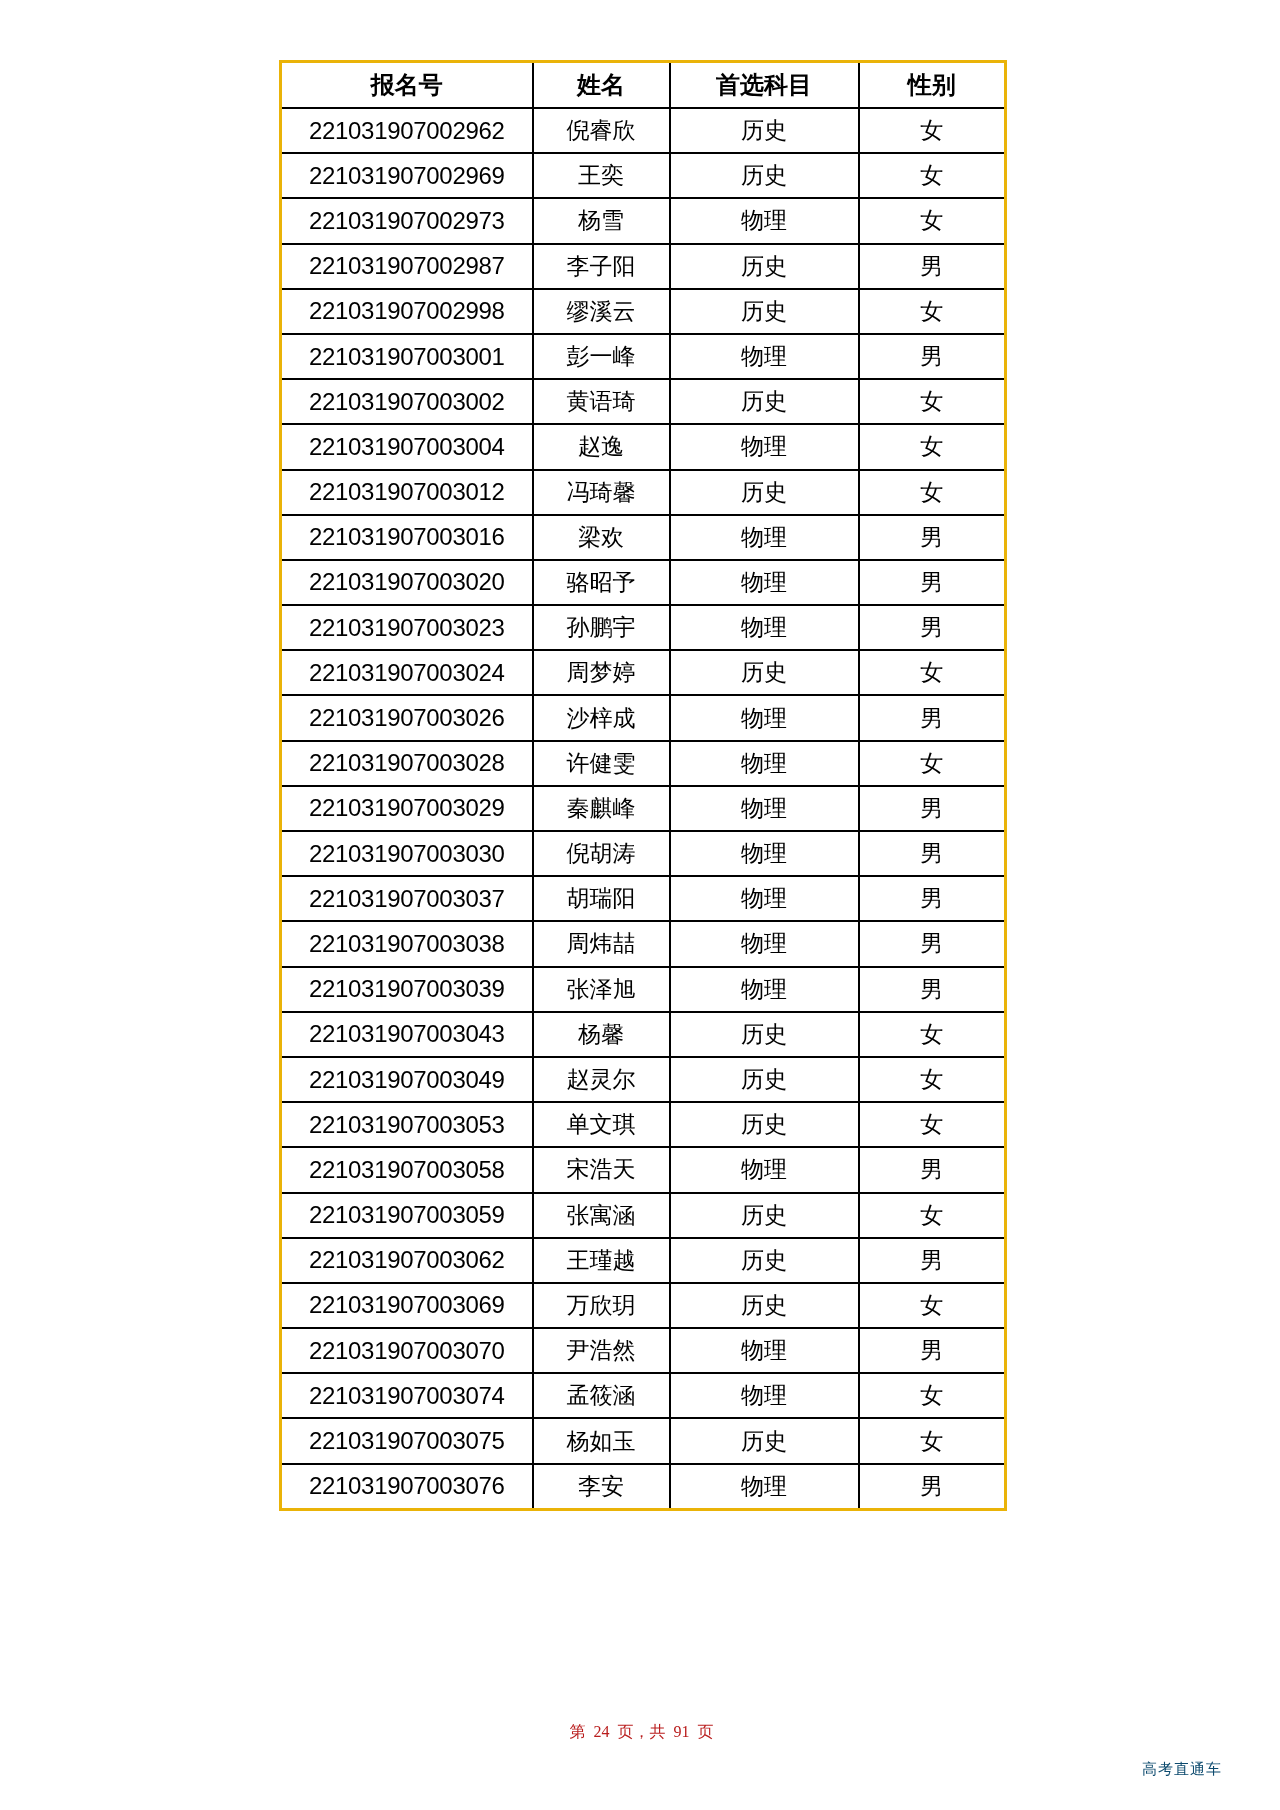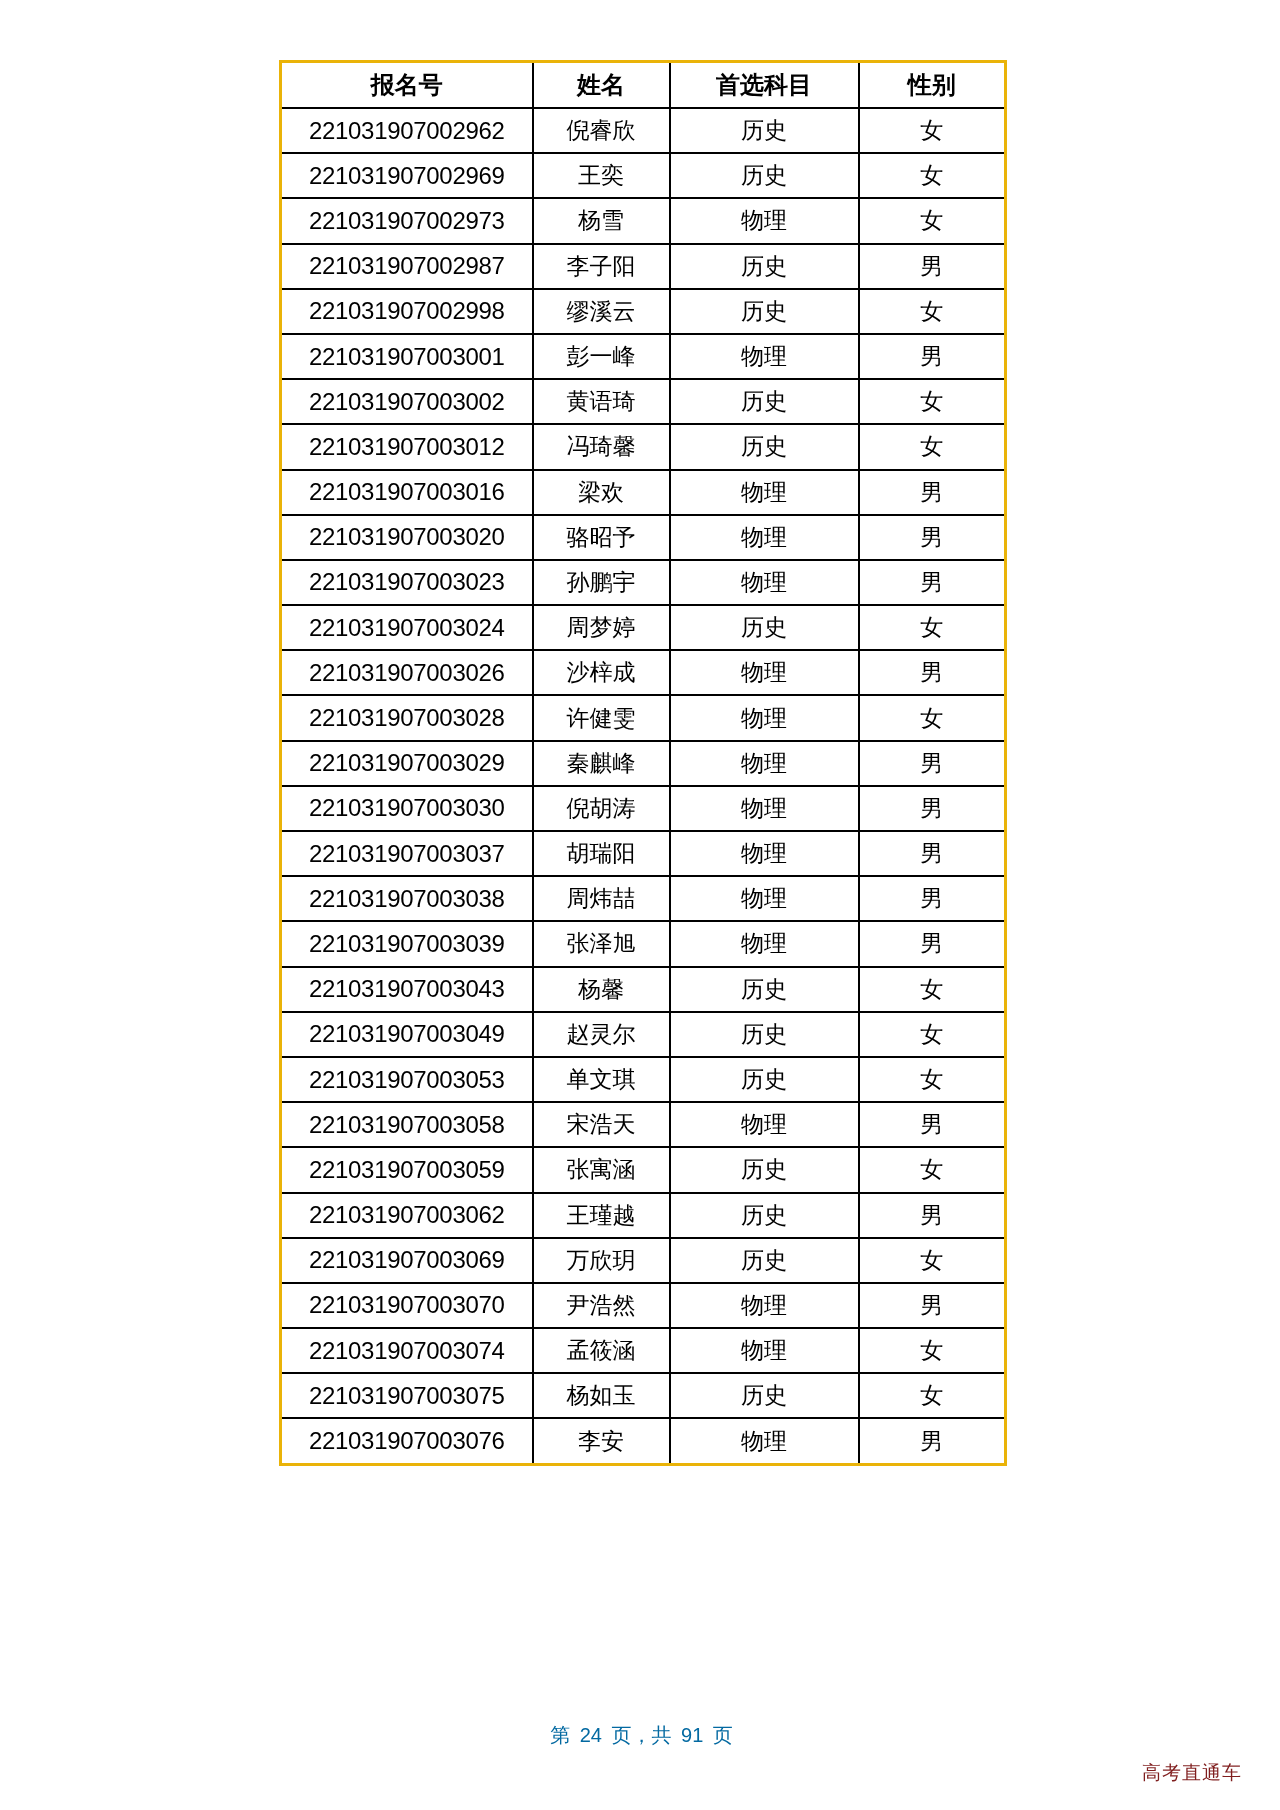--- a/index.html
+++ b/index.html
@@ -50,32 +50,32 @@
     .roster-table td.cjk-cell {
       font-family: "DejaVu Serif", serif;
       font-size: 23px;
     }
     .page-footer {
       position: absolute;
       left: 279px;
       width: 725px;
       top: 1722px;
       text-align: center;
-      font-family: Liberation Sans, sans-serif;
-      font-size: 20px;
-      color: #0369a1;
+      font-family: Liberation Serif, serif;
+      font-size: 16px;
+      color: #b91c1c;
       word-spacing: 4px;
     }
     .watermark {
       position: absolute;
       left: 1142px;
       top: 1760px;
       font-family: "DejaVu Sans", sans-serif;
-      font-size: 19px;
-      color: #7f1d1d;
+      font-size: 15px;
+      color: #0c4a6e;
       letter-spacing: 1px;
     }
   </style>
 </head>
 <body>
 
 <table class="roster-table">
   <colgroup>
     <col class="c-id">
       <col class="c-name">
@@ -127,20 +127,26 @@
         <td class="cjk-cell">物理</td>
         <td class="cjk-cell">男</td>
       </tr>
       <tr>
         <td class="id-cell">221031907003002</td>
         <td class="cjk-cell">黄语琦</td>
         <td class="cjk-cell">历史</td>
         <td class="cjk-cell">女</td>
       </tr>
       <tr>
+        <td class="id-cell">221031907003004</td>
+        <td class="cjk-cell">赵逸</td>
+        <td class="cjk-cell">物理</td>
+        <td class="cjk-cell">女</td>
+      </tr>
+      <tr>
         <td class="id-cell">221031907003012</td>
         <td class="cjk-cell">冯琦馨</td>
         <td class="cjk-cell">历史</td>
         <td class="cjk-cell">女</td>
       </tr>
       <tr>
         <td class="id-cell">221031907003016</td>
         <td class="cjk-cell">梁欢</td>
         <td class="cjk-cell">物理</td>
         <td class="cjk-cell">男</td>

